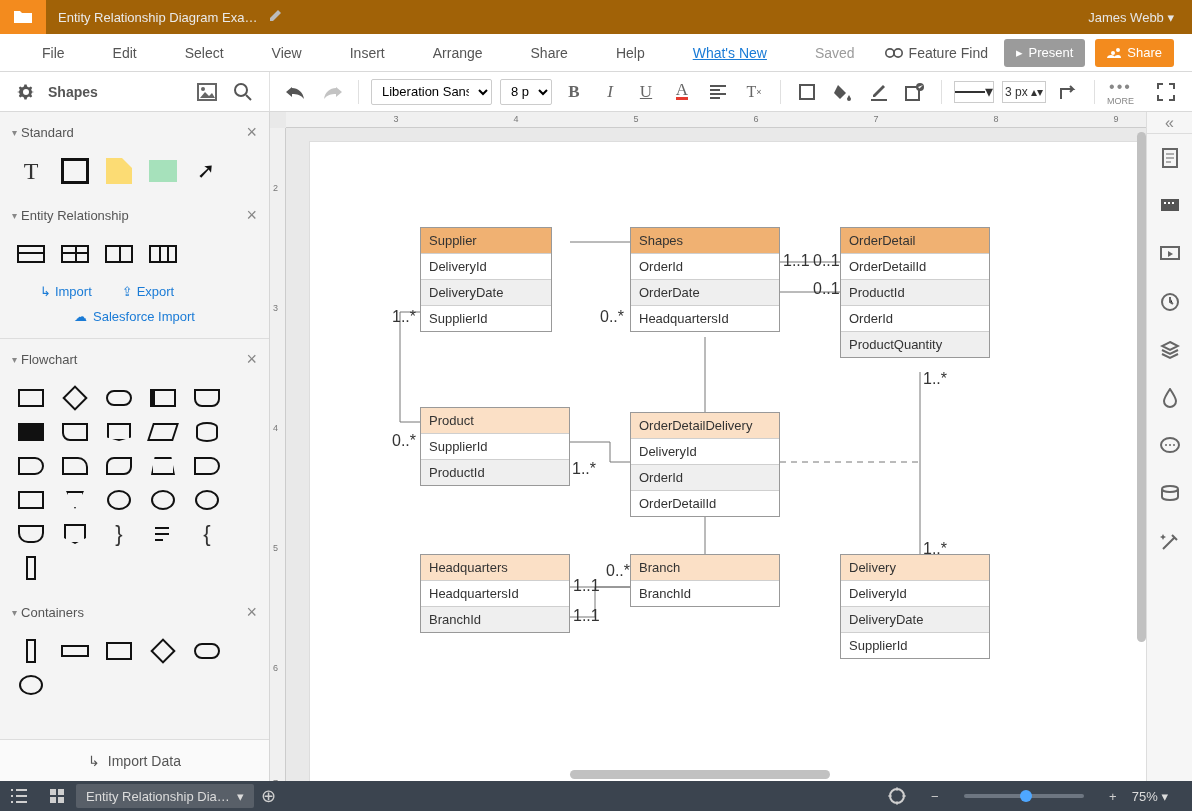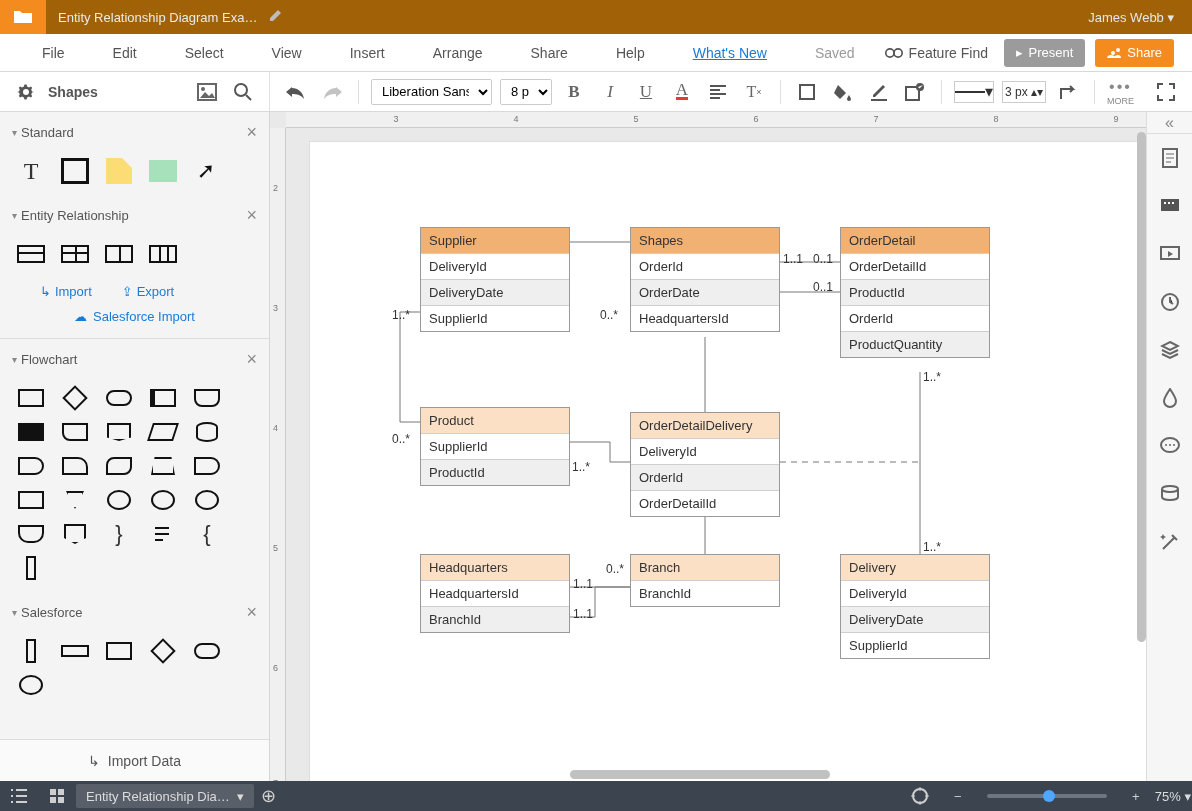--- a/index.html
+++ b/index.html
@@ -89,21 +89,21 @@
 .ruler-v .tick { position:absolute; left:3px; transform:translateY(-50%) rotate(0); }
 .paper { position:absolute; top:30px; left:40px; width:840px; height:660px; background:#fff; box-shadow: 0 0 0 1px #ddd; }
 
 .entity { position:absolute; border:1px solid #999; background:#fff; font-size:13px; }
 .entity .head { padding:5px 8px; font-weight:400; }
 .entity .row { padding:5px 8px; border-top:1px solid #cfcfcf; }
 .entity .row.alt { background:#efefef; }
 .head.orange { background:#f0b172; }
 .head.peach { background:#fbe0c6; }
 
-.rel-label { position:absolute; font-size:12px; color:#333; }
+.rel-label { position:absolute; font-size:16px; color:#333; }
 svg.connectors { position:absolute; top:0; left:0; width:100%; height:100%; pointer-events:none; }
 svg.connectors path { stroke:#777; stroke-width:1; fill:none; }
 
 
 .rightrail { position:absolute; top:0; right:0; width:46px; bottom:0; background:#f6f6f6; border-left:1px solid #ddd; display:flex; flex-direction:column; align-items:center; }
 .rightrail .collapse { height:22px; width:100%; border-bottom:1px solid #ddd; display:flex; align-items:center; justify-content:center; color:#888; cursor:pointer; }
 .rightrail .ri { width:46px; height:48px; display:flex; align-items:center; justify-content:center; color:#666; cursor:pointer; font-size:18px; }
 
 .scroll-thumb-v { position:absolute; right:46px; top:20px; width:9px; height:510px; background:#c1c1c1; border-radius:5px; }
 .scroll-thumb-h { position:absolute; bottom:2px; left:300px; width:260px; height:9px; background:#c1c1c1; border-radius:5px; }
@@ -388,21 +388,21 @@
           </svg>
         </span>
       <span class="shp-item" style="font-size:22px">{</span>
       <span class="shp-item">
           <span class="fc" style="width:10px;height:24px;border-width:2px"></span>
         </span>
     </div>
 
     <div class="shp-group-head">
         <span class="chev">▾</span>
-        <span>Salesforce</span>
+        <span>Containers</span>
         <span class="close">×</span>
       </div>
     <div class="shp-row">
       <span class="shp-item">
           <span class="fc" style="width:10px;height:24px"></span>
         </span>
       <span class="shp-item">
           <span class="fc" style="width:28px;height:12px"></span>
         </span>
       <span class="shp-item">
@@ -469,21 +469,21 @@
       <span class="rel-label" style="left:290px; top:166px">0..*</span>
       <span class="rel-label" style="left:473px; top:110px">1..1</span>
       <span class="rel-label" style="left:503px; top:110px">0..1</span>
       <span class="rel-label" style="left:503px; top:138px">0..1</span>
       <span class="rel-label" style="left:613px; top:228px">1..*</span>
       <span class="rel-label" style="left:613px; top:398px">1..*</span>
       <span class="rel-label" style="left:263px; top:435px">1..1</span>
       <span class="rel-label" style="left:263px; top:465px">1..1</span>
       <span class="rel-label" style="left:296px; top:420px">0..*</span>
 
-      <div class="entity" style="left:110px; top:85px; width:150px">
+      <div class="entity" style="left:110px; top:85px; width:132px">
         <div class="head orange">Supplier</div>
         <div class="row">DeliveryId</div>
         <div class="row alt">DeliveryDate</div>
         <div class="row">SupplierId</div>
       </div>
 
       <div class="entity" style="left:320px; top:85px; width:150px">
         <div class="head orange">Shapes</div>
         <div class="row">OrderId</div>
         <div class="row alt">OrderDate</div>
@@ -614,14 +614,14 @@
       <svg width="18" height="18" viewBox="0 0 18 18">
         <circle cx="9" cy="9" r="7" fill="none" stroke="#cfcfcf" stroke-width="2"></circle>
         <path stroke="#cfcfcf" d="M9 0v4M9 14v4M0 9h4M14 9h4"></path>
       </svg>
     </div>
   <div class="iconcell">−</div>
   <div class="zoomtrack">
       <div class="dot" style="left:56px"></div>
     </div>
   <div class="iconcell">+</div>
-  <div style="padding-right:1px; cursor:pointer"><span>75%</span> ▾</div>
+  <div style="padding-right:24px; cursor:pointer"><span>75%</span> ▾</div>
 </div>
 
 </body></html>

